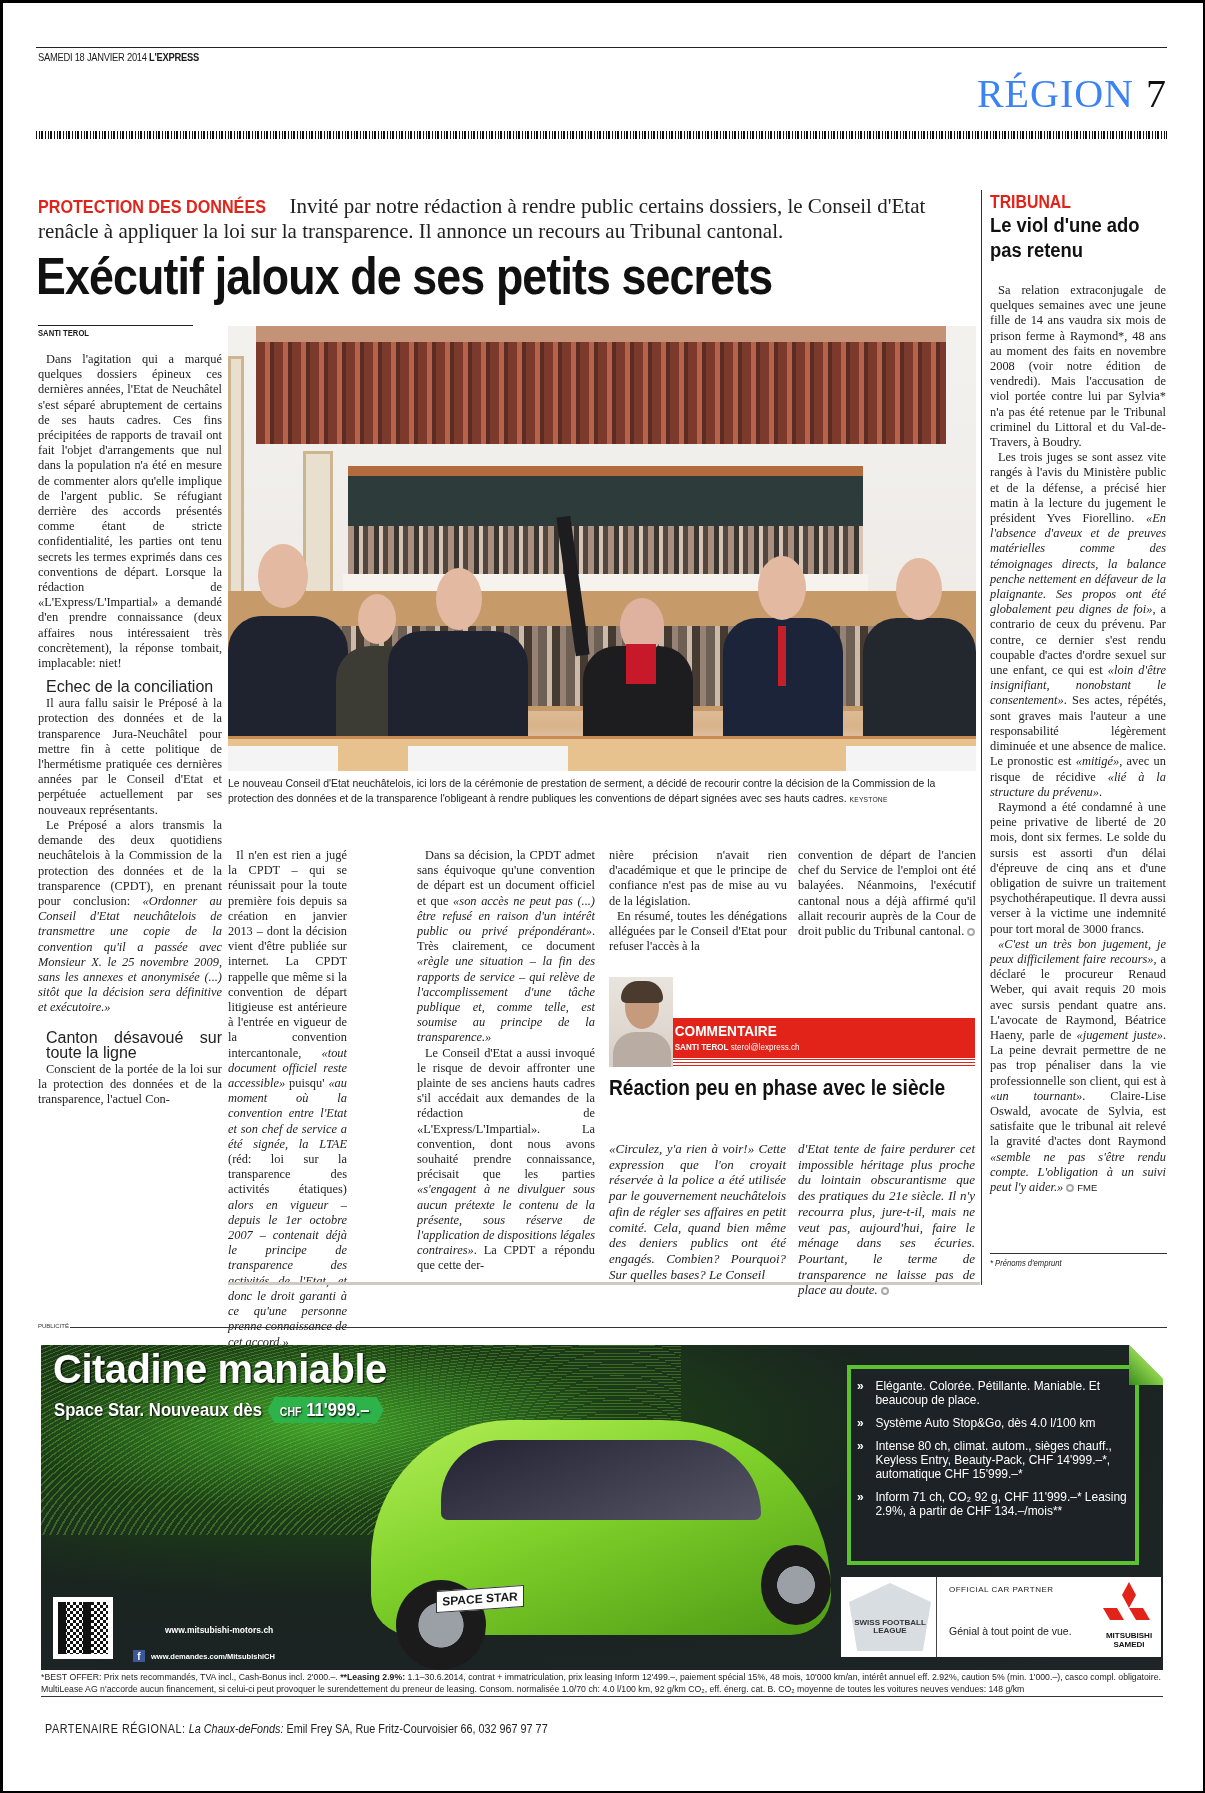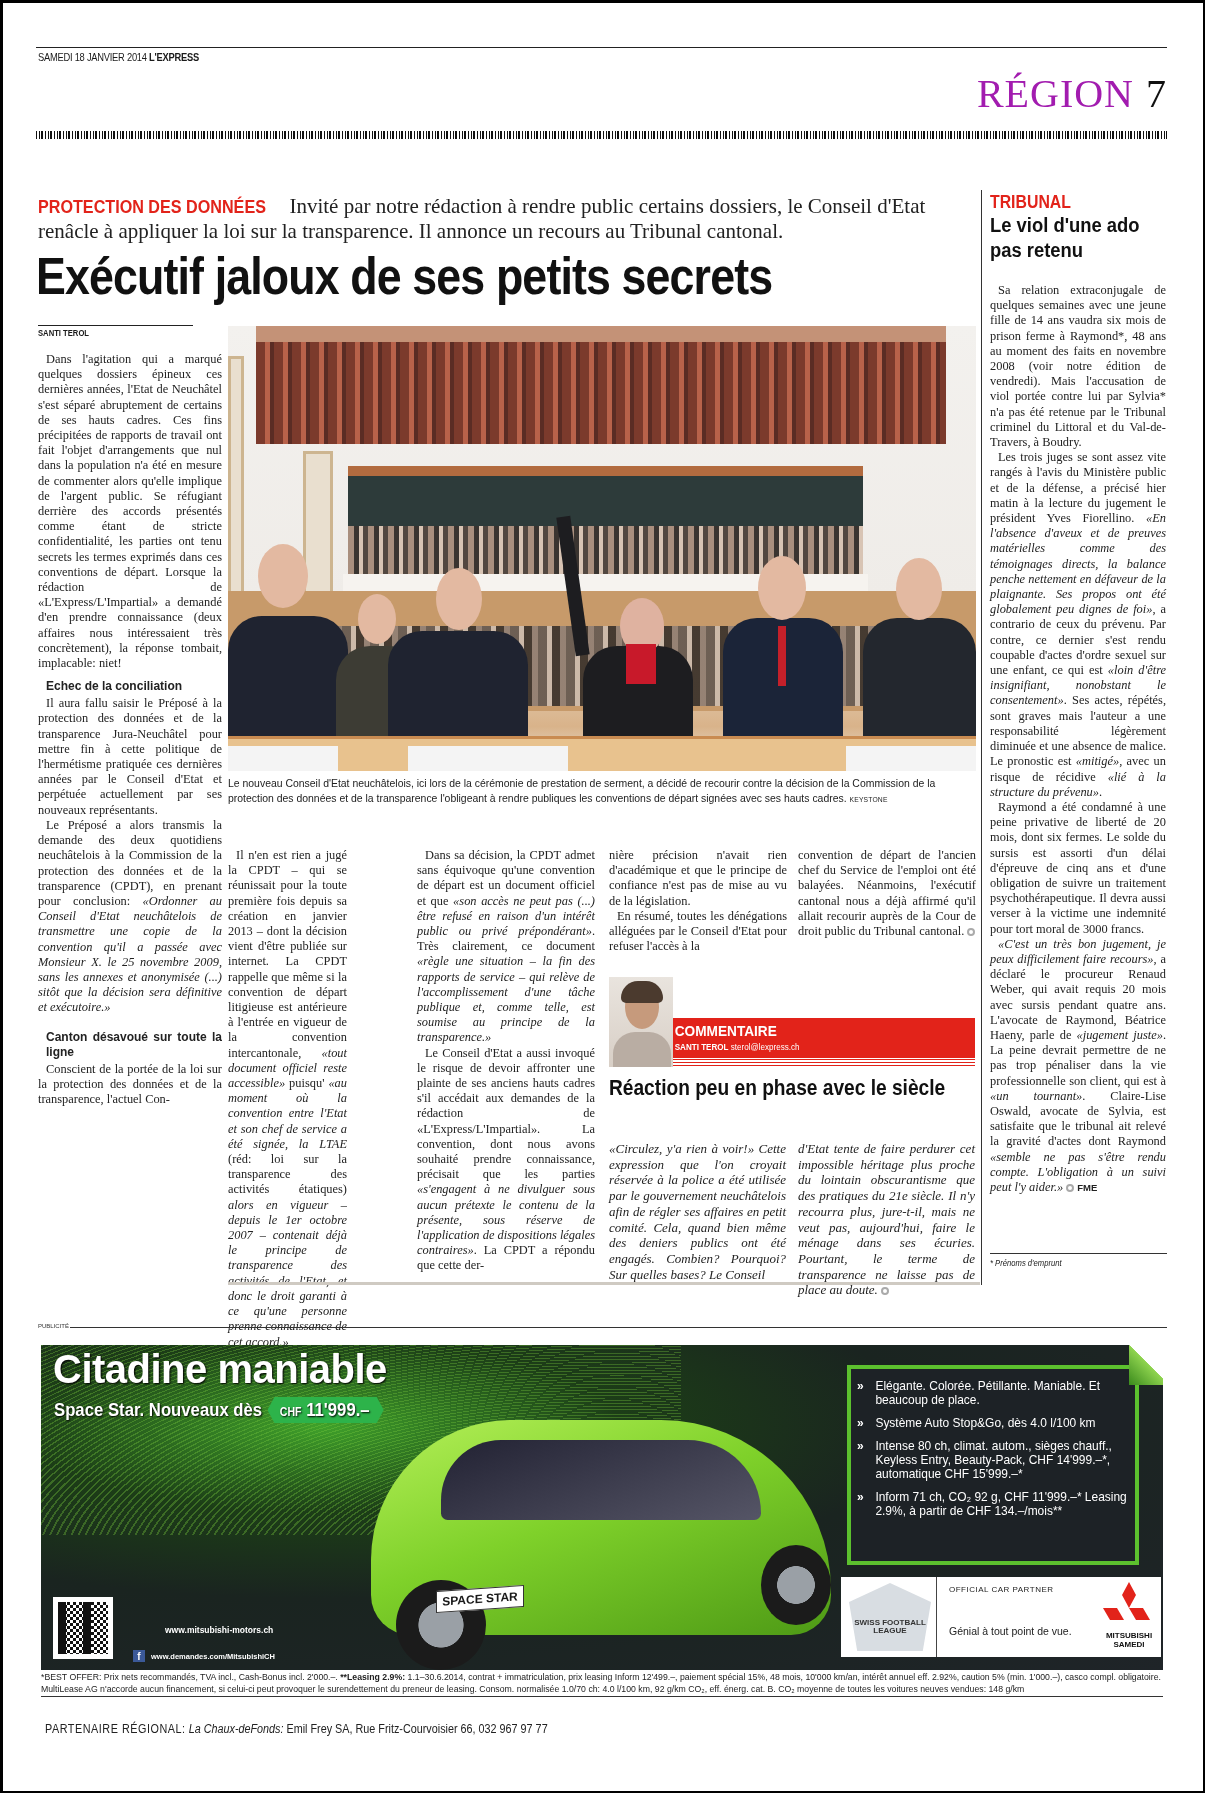--- a/index.html
+++ b/index.html
@@ -6,35 +6,35 @@
   body { width: 1205px; height: 1793px; background: #fff; position: relative; overflow: hidden; font-family: "Liberation Serif", serif; color: #1a1a1a; }
   .frame-top { position: absolute; left: 0; top: 0; width: 1205px; height: 3px; background: #000; }
   .frame-left { position: absolute; left: 0; top: 0; width: 3px; height: 1793px; background: #000; }
   .frame-right { position: absolute; right: 0; top: 0; width: 2px; height: 1793px; background: #000; }
   .frame-bottom { position: absolute; left: 0; bottom: 0; width: 1205px; height: 2px; background: #000; }
 
   .masthead-rule { position: absolute; left: 36px; top: 47px; width: 1131px; height: 1px; background: #222; }
   .dateline { position: absolute; left: 38px; top: 51px; font-family: "Liberation Sans", sans-serif; font-size: 11px; letter-spacing: -0.3px; transform: scaleX(0.85); transform-origin: left; }
   .dateline b { font-weight: 700; }
   .section-head { position: absolute; right: 38px; top: 70px; font-family: "Liberation Serif", serif; font-size: 40px; letter-spacing: 1px; }
-  .section-head .sec { color: #a21caf; }
+  .section-head .sec { color: #3b82f6; }
   .section-head .pg { color: #111; margin-left: 12px; }
   .barcode-rule { position: absolute; left: 36px; top: 131px; width: 1131px; height: 8px;
     background: repeating-linear-gradient(90deg, #111 0 1px, #fff 1px 3px, #111 3px 4px, #fff 4px 5px, #111 5px 7px, #fff 7px 9px); }
 
   
   .kicker-block { position: absolute; left: 38px; top: 194px; width: 924px; font-size: 21px; line-height: 25px; color: #222; }
   .kicker { font-family: "Liberation Sans", sans-serif; font-weight: 700; color: #e2231a; font-size: 19px; transform: scaleX(0.85); display: inline-block; transform-origin: left; margin-right: -22px; }
   .headline { position: absolute; left: 36px; top: 246px; font-family: "Liberation Sans", sans-serif; font-weight: 700; font-size: 52px; letter-spacing: -1px; transform: scaleX(0.86); transform-origin: left; color: #111; white-space: nowrap; }
   .byline-rule { position: absolute; left: 38px; top: 325px; width: 155px; height: 1px; background: #222; }
   .byline { position: absolute; left: 38px; top: 328px; font-family: "Liberation Sans", sans-serif; font-weight: 700; font-size: 9px; transform: scaleX(0.85); transform-origin: left; }
 
   .col { position: absolute; font-size: 12.4px; line-height: 15.2px; text-align: justify; hyphens: auto; color: #222; }
   .col p { text-indent: 8px; }
-  .col h3 { font-family: "Liberation Sans", sans-serif; font-weight: 700; font-size: 12px; line-height: 15px; margin: 8px 0 2px 8px; text-indent: 0; }
+  .col h3 { font-family: "Liberation Sans", sans-serif; font-weight: 400; font-size: 16px; line-height: 15px; margin: 8px 0 2px 8px; text-indent: 0; }
   .col i { font-style: italic; }
   .end-mark { display: inline-block; width: 8px; height: 8px; border-radius: 50%; border: 2px solid #aaa; vertical-align: middle; margin-left: 3px; }
 
   .photo { position: absolute; left: 228px; top: 326px; width: 748px; height: 445px; overflow: hidden;
     background: linear-gradient(180deg, #f3f1ee 0%, #efece8 60%, #d9b38a 90%, #e8e4de 100%); }
   .ceiling { position: absolute; left: 28px; top: 0; width: 690px; height: 118px;
     background: repeating-linear-gradient(90deg, #7b3a2c 0 9px, #b8624a 9px 14px, #5a2c24 14px 18px); }
   .ceiling-beam { position: absolute; left: 28px; top: 0; width: 690px; height: 16px; background: #c49277; }
   .gallery { position: absolute; left: 120px; top: 140px; width: 515px; height: 108px; background: #2d3b3a; border-top: 10px solid #b26b3f; }
   .gallery-crowd { position: absolute; left: 120px; top: 200px; width: 515px; height: 50px;
@@ -67,21 +67,21 @@
     background: repeating-linear-gradient(180deg, #e2231a 0 1px, #fff 1px 3px); }
   .comm-head { position: absolute; left: 609px; top: 1075px; font-family: "Liberation Sans", sans-serif; font-weight: 700; font-size: 22px; transform: scaleX(0.87); transform-origin: left; white-space: nowrap; color: #111; }
   .comm-col { position: absolute; font-style: italic; font-size: 13px; line-height: 15.7px; text-align: justify; color: #222; margin-top: 29px; }
 
   .col-rule-v { position: absolute; left: 981px; top: 190px; width: 1px; height: 1095px; background: #333; }
   .main-bottom-rule { position: absolute; left: 228px; top: 1282px; width: 752px; height: 3px; background: #cfcac2; }
 
   
   .trib-kicker { position: absolute; left: 990px; top: 192px; font-family: "Liberation Sans", sans-serif; font-weight: 700; color: #e2231a; font-size: 18px; transform: scaleX(0.88); transform-origin: left; }
   .trib-head { position: absolute; left: 990px; top: 213px; width: 180px; font-family: "Liberation Sans", sans-serif; font-weight: 700; font-size: 20px; line-height: 25px; transform: scaleX(0.92); transform-origin: left; color: #111; }
-  .sig { font-family: "Liberation Sans", sans-serif; font-weight: 700; font-size: 9.5px; font-style: normal; }
+  .sig { font-family: "Liberation Sans", sans-serif; font-weight: 400; font-size: 9.5px; font-style: normal; }
   .foot-rule { position: absolute; left: 990px; top: 1253px; width: 177px; height: 1px; background: #333; }
   .footnote { position: absolute; left: 990px; top: 1258px; font-family: "Liberation Sans", sans-serif; font-style: italic; font-size: 9px; transform: scaleX(0.85); transform-origin: left; }
 
   
   .pub-label { position: absolute; left: 38px; top: 1323px; font-family: "Liberation Sans", sans-serif; font-size: 6px; color: #333; }
   .pub-rule { position: absolute; left: 70px; top: 1327px; width: 1097px; height: 1px; background: #333; }
   .ad { position: absolute; left: 41px; top: 1345px; width: 1122px; height: 325px; overflow: hidden;
     background: radial-gradient(ellipse at 25% 25%, #3fa12a 0%, #1c3d17 25%, #1a2420 50%, #1f2428 100%); }
   .ad-swirl { position: absolute; left: 0; top: 0; width: 640px; height: 190px;
     background: repeating-radial-gradient(ellipse at 90% 120%, rgba(120,200,60,0.35) 0 2px, rgba(0,0,0,0) 2px 7px); }

